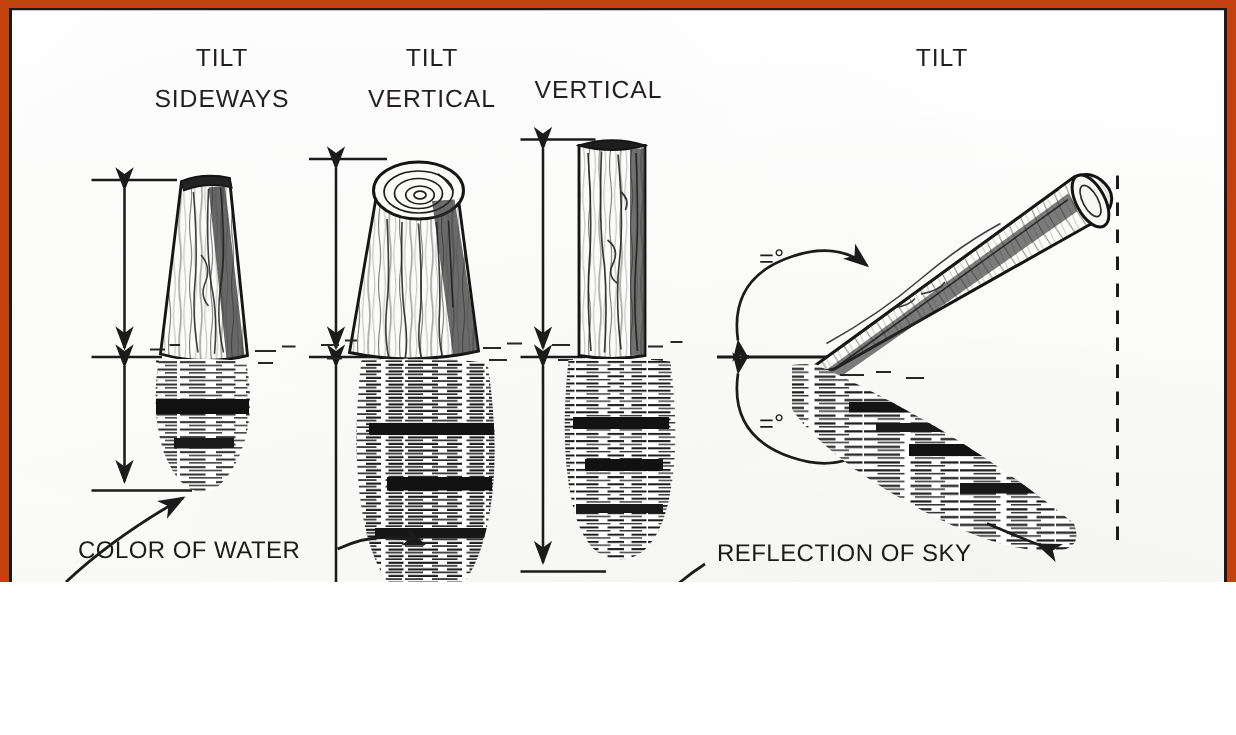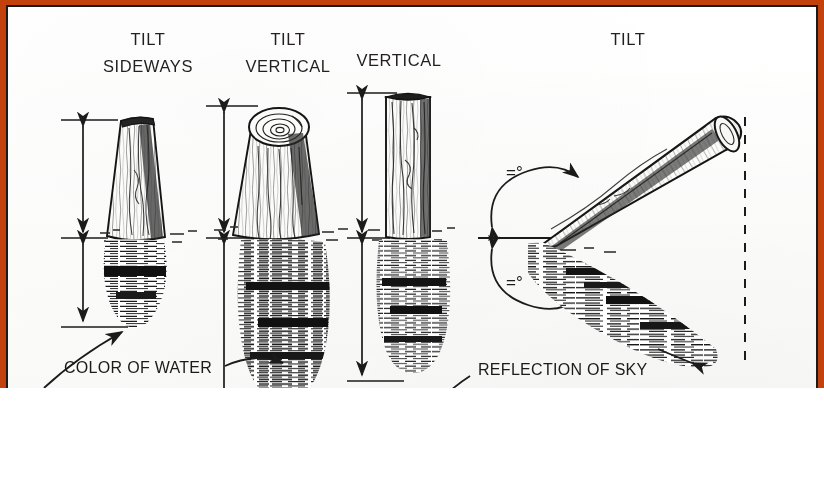--- a/index.html
+++ b/index.html
@@ -299,19 +299,19 @@
   </svg>
 
   <div class="caption" style="left:88px; top:26px; width:120px;"><span>TILT</span><br><span>SIDEWAYS</span></div>
 
   <div class="caption" style="left:230px; top:26px; width:116px;"><span>TILT</span><br><span>VERTICAL</span></div>
 
   <div class="caption" style="left:339px; top:47px; width:120px;"><span>VERTICAL</span></div>
 
   <div class="caption" style="left:568px; top:26px; width:120px;"><span>TILT</span><br></div>
 
-  <div class="note-text" style="left:52px; top:358px;margin-left:12px;"><span>COLOR OF WATER</span><br></div>
+  <div class="note-text" style="left:52px; top:358px;"><span>COLOR OF WATER</span><br></div>
 
   <div class="note-text center" style="left:478px; top:360px;"><span>REFLECTION OF SKY</span><br></div>
 
   <div class="deg-mark" style="left:506px; top:163px;">=°</div>
   <div class="deg-mark" style="left:506px; top:273px;">=°</div>
 </div>
 
 </body></html>

